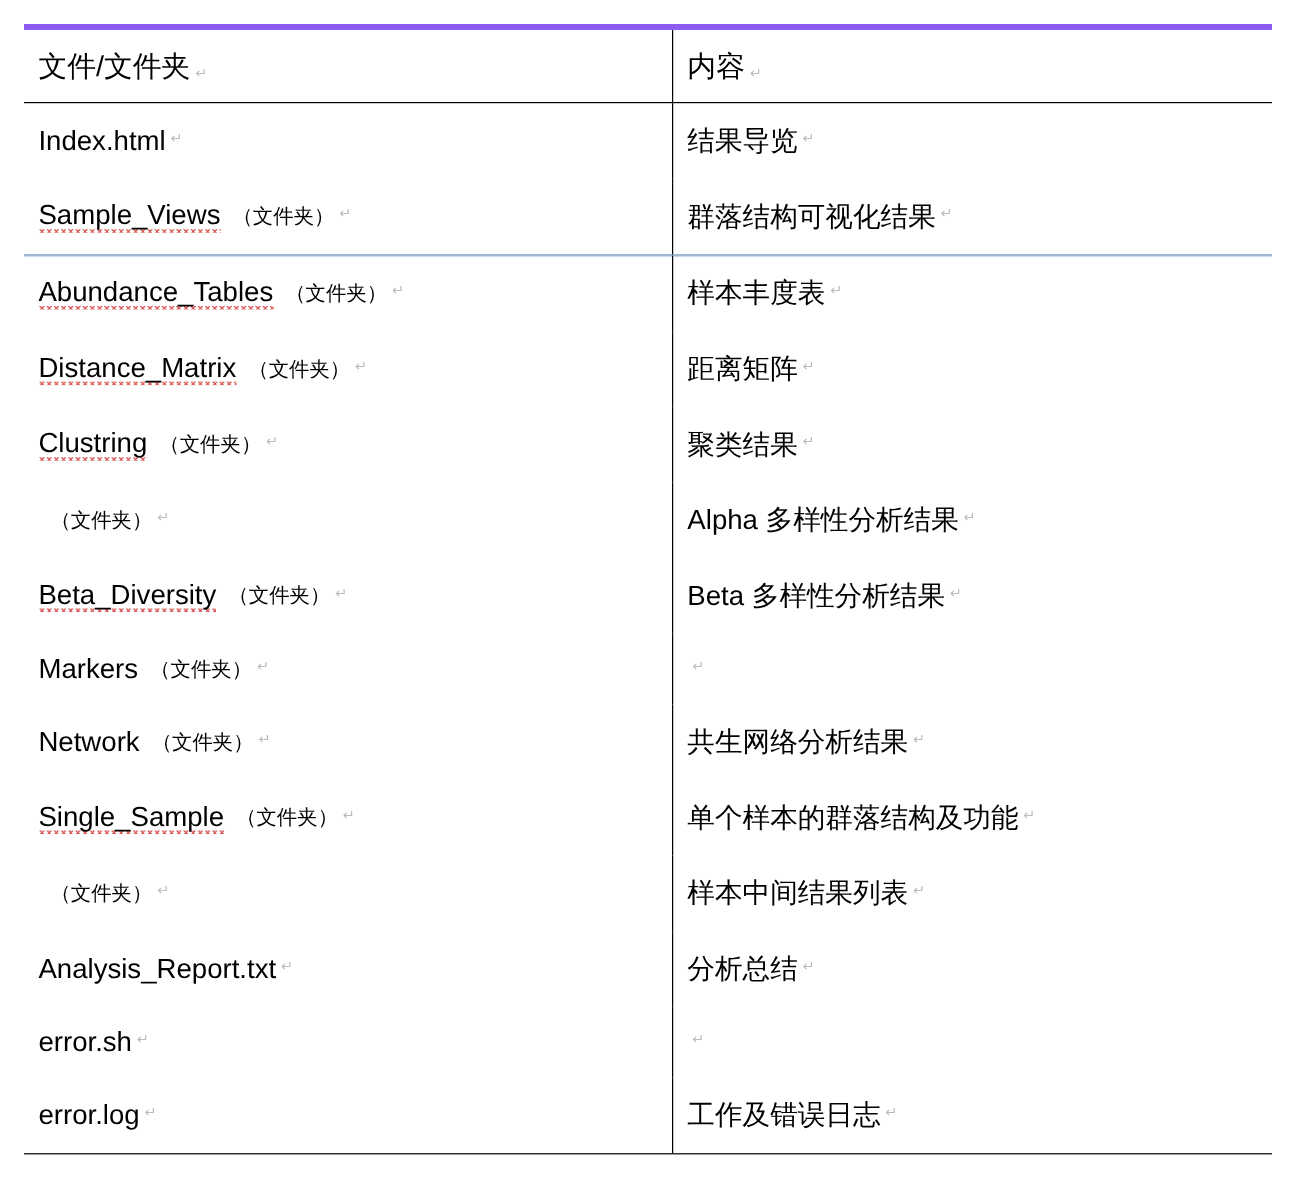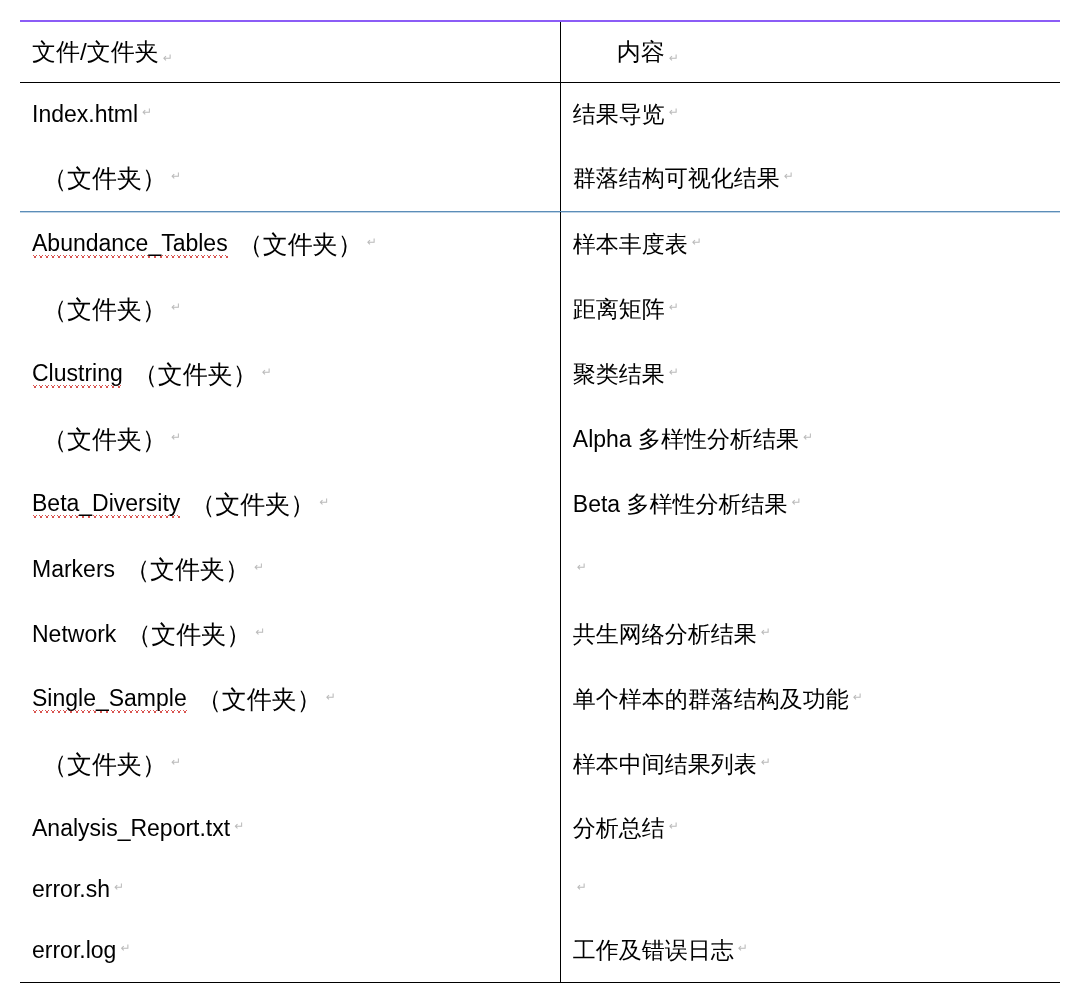--- a/index.html
+++ b/index.html
@@ -9,23 +9,22 @@
       width: 1080px;
       height: 1000px;
       padding: 20px;
     }
     .table-container {
       width: 100%;
       border-collapse: collapse;
     }
     .header-row {
       display: flex;
-      border-top: 2px solid #8b5cf6;
+      border-top: 5px solid #8b5cf6;
       border-bottom: 1px solid #000;
-      gap: 44px;
     }
     .header-cell {
       padding: 14px 12px;
       font-size: 24px;
       display: flex;
       align-items: flex-end;
     }
     .col-left {
       flex: 0 0 52%;
       border-right: 1px solid #000;
@@ -60,21 +59,21 @@
       padding-bottom: 1px;
     }
     .end-mark {
       font-size: 12px;
       color: #bbb;
       margin-left: 4px;
       position: relative;
       top: -3px;
     }
     .folder-suffix {
-      font-size: 25px;
+      font-size: 17px;
     }
     .folder-space {
       display: inline-block;
       width: 10px;
     }
   </style>
 </head>
 <body>
 
 <div class="table-container">
@@ -94,20 +93,21 @@
           <span>Index.html</span>
           <span class="end-mark">↵</span>
         </div>
         <div class="data-cell col-right">
           <span>结果导览</span>
           <span class="end-mark">↵</span>
         </div>
       </div>
       <div class="data-row section-divider">
         <div class="data-cell col-left">
+          <span class="spell-squiggle">Sample_Views</span>
           <span class="folder-space"></span>
           <span class="folder-suffix">（文件夹）</span>
           <span class="end-mark">↵</span>
         </div>
         <div class="data-cell col-right">
           <span>群落结构可视化结果</span>
           <span class="end-mark">↵</span>
         </div>
       </div>
       <div class="data-row">
@@ -117,20 +117,21 @@
           <span class="folder-suffix">（文件夹）</span>
           <span class="end-mark">↵</span>
         </div>
         <div class="data-cell col-right">
           <span>样本丰度表</span>
           <span class="end-mark">↵</span>
         </div>
       </div>
       <div class="data-row">
         <div class="data-cell col-left">
+          <span class="spell-squiggle">Distance_Matrix</span>
           <span class="folder-space"></span>
           <span class="folder-suffix">（文件夹）</span>
           <span class="end-mark">↵</span>
         </div>
         <div class="data-cell col-right">
           <span>距离矩阵</span>
           <span class="end-mark">↵</span>
         </div>
       </div>
       <div class="data-row">

